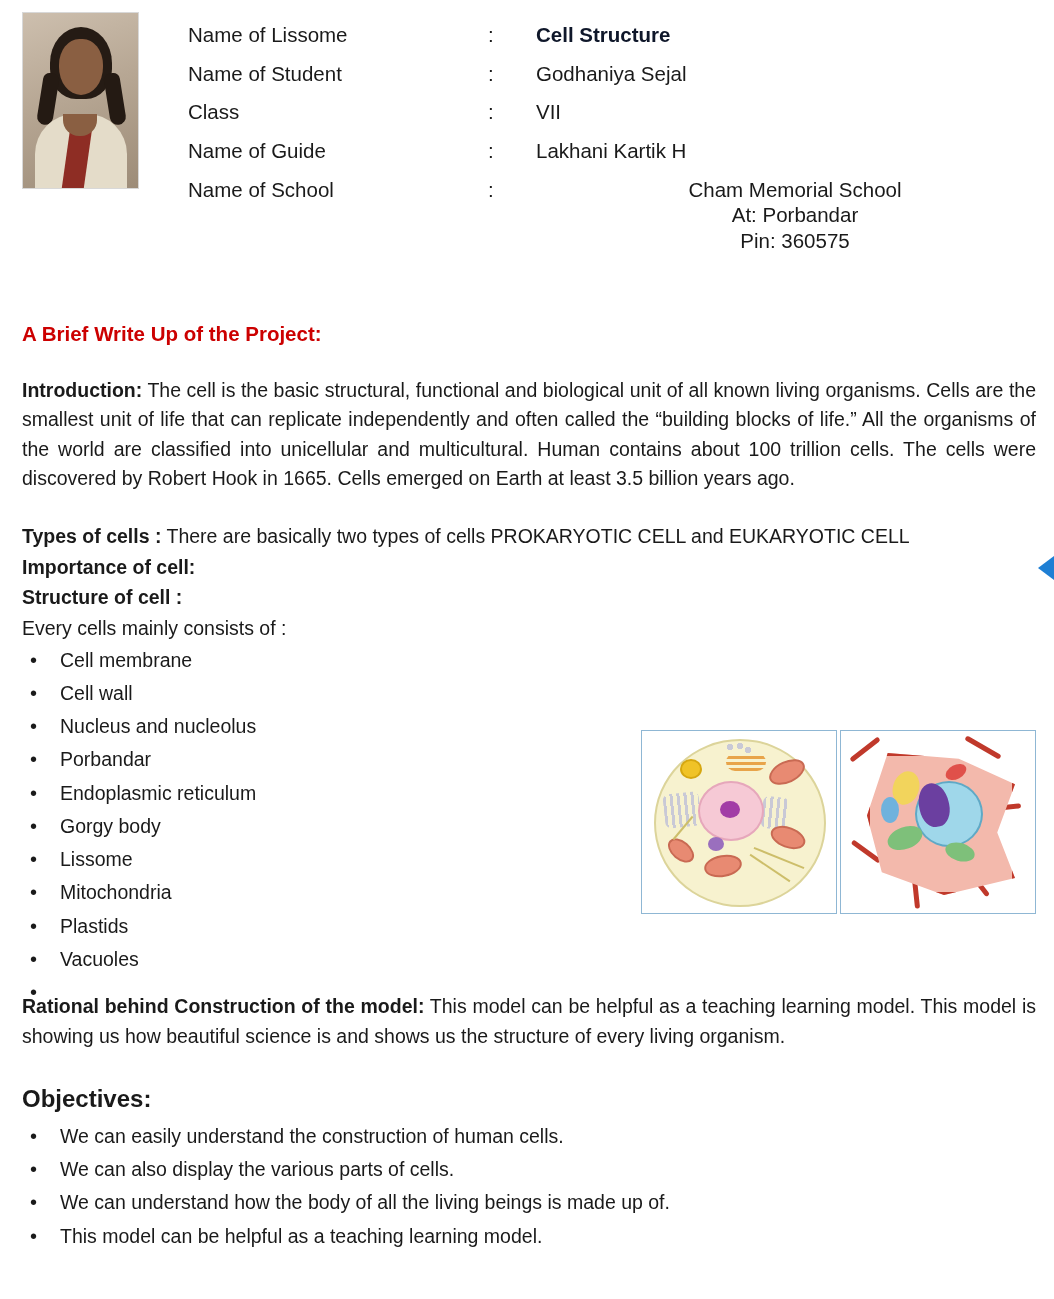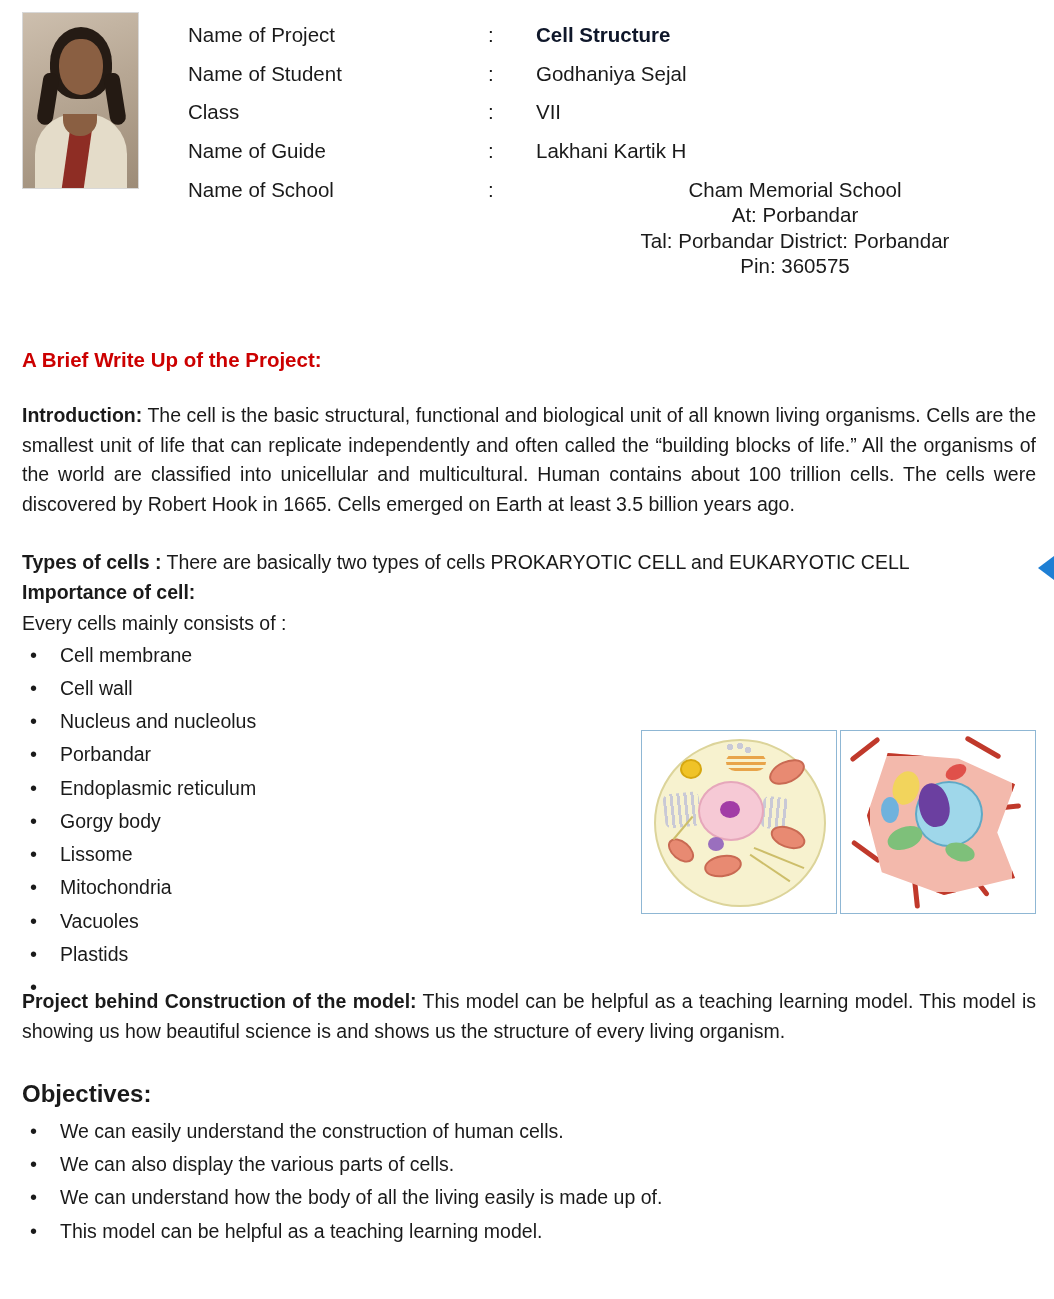--- a/index.html
+++ b/index.html
@@ -344,21 +344,21 @@
       <div class="braid-r"></div>
       <div class="face"></div>
       <div class="body"></div>
       <div class="sash"></div>
       <div class="collar"></div>
     </div>
 
     <div class="info">
 
       <div class="info-row">
-        <div class="info-label">Name of Project</div>
+        <div class="info-label">Name of Lissome</div>
         <div class="info-colon">:</div>
         <div class="info-value accent">Cell Structure</div>
       </div>
 
       <div class="info-row">
         <div class="info-label">Name of Student</div>
         <div class="info-colon">:</div>
         <div class="info-value">Godhaniya Sejal</div>
       </div>
 
@@ -373,69 +373,69 @@
         <div class="info-colon">:</div>
         <div class="info-value">Lakhani Kartik H</div>
       </div>
 
       <div class="info-row">
         <div class="info-label">Name of School</div>
         <div class="info-colon">:</div>
         <div class="info-value">
           <span class="addr-line">Cham Memorial School</span>
           <span class="addr-line">At: Porbandar</span>
-          <span class="addr-line">Tal: Porbandar District: Porbandar</span>
           <span class="addr-line">Pin: 360575</span>
         </div>
       </div>
 
     </div>
   </div>
 
   <div class="content">
 
     <h2 class="section-title">A Brief Write Up of the Project:</h2>
 
     <p class="para">
       <span class="b">Introduction:</span><span> The cell is the basic structural, functional and biological unit of all known living organisms. Cells are the smallest unit of life that can replicate independently and often called the “building blocks of life.” All the organisms of the world are classified into unicellular and multicultural. Human contains about 100 trillion cells. The cells were discovered by Robert Hook in 1665. Cells emerged on Earth at least 3.5 billion years ago.</span>
     </p>
 
     <div class="sub-heads">
       <div class="line">
         <span class="b">Types of cells :</span><span> There are basically two types of cells PROKARYOTIC CELL and EUKARYOTIC CELL</span>
       </div>
       <div class="line b">Importance of cell:</div>
+      <div class="line b">Structure of cell :</div>
       <div class="line">Every cells mainly consists of :</div>
     </div>
 
     <div class="listwrap">
       <ul class="bullets">
         <li>Cell membrane</li>
         <li>Cell wall</li>
         <li>Nucleus and nucleolus</li>
         <li>Porbandar</li>
         <li>Endoplasmic reticulum</li>
         <li>Gorgy body</li>
         <li>Lissome</li>
         <li>Mitochondria</li>
+        <li>Plastids</li>
         <li>Vacuoles</li>
-        <li>Plastids</li>
         <li class="empty"></li>
       </ul>
     </div>
 
     <p class="para block">
-      <span class="b">Project behind Construction of the model:</span><span> This model can be helpful as a teaching learning model. This model is showing us how beautiful science is and shows us the structure of every living organism.</span>
+      <span class="b">Rational behind Construction of the model:</span><span> This model can be helpful as a teaching learning model. This model is showing us how beautiful science is and shows us the structure of every living organism.</span>
     </p>
 
     <h3 class="obj-title">Objectives:</h3>
     <ul class="bullets">
       <li>We can easily understand the construction of human cells.</li>
       <li>We can also display the various parts of cells.</li>
-      <li>We can understand how the body of all the living easily is made up of.</li>
+      <li>We can understand how the body of all the living beings is made up of.</li>
       <li>This model can be helpful as a teaching learning model.</li>
     </ul>
 
   </div>
 
   <div class="figures">
 
     <div class="fig">
       <div class="cell-a"></div>
       <div class="er"></div>

